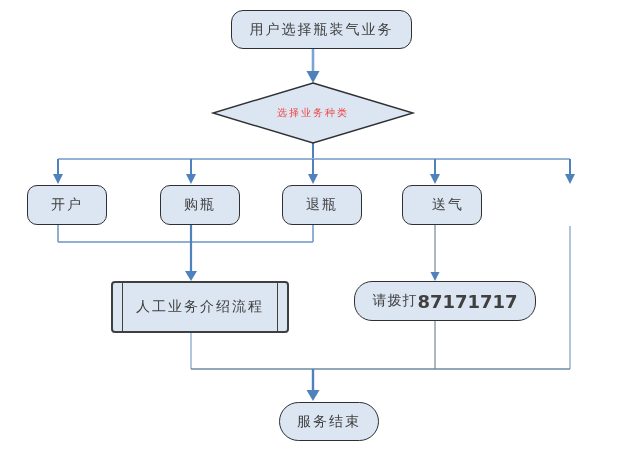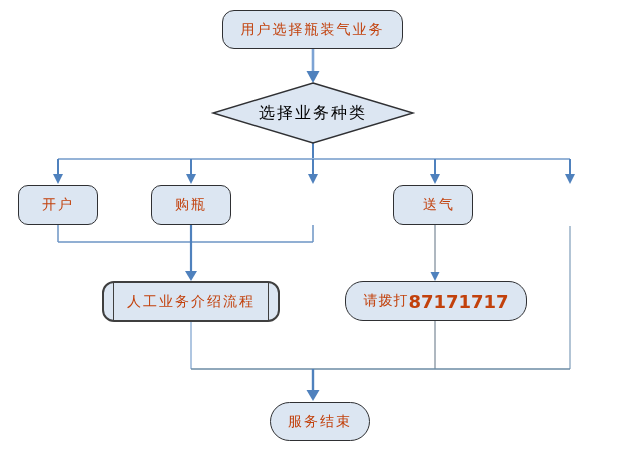--- a/index.html
+++ b/index.html
@@ -4,41 +4,41 @@
 <style>
   html,body{margin:0;padding:0;background:#ffffff;}
   #canvas{
     position:relative;width:622px;height:455px;background:#ffffff;
     font-family:"DejaVu Serif","Liberation Serif",serif;
     overflow:hidden;
   }
   #wires{position:absolute;left:0;top:0;width:622px;height:455px;}
   .node{
     position:absolute;display:flex;align-items:center;justify-content:center;
-    background:#dce6f2;border:1.4px solid #2f3033;color:#c2410c;
-    font-size:14px;letter-spacing:2px;box-sizing:border-box;text-align:center;
+    background:#dce6f2;border:1.4px solid #2f3033;color:#404040;
+    font-size:14px;letter-spacing:2px;box-sizing:border-box;text-align:center;margin-left:9px;
   }
   .start{left:222px;top:10px;width:181px;height:39px;border-radius:12px;}
   .branch{top:185px;height:40px;border-radius:10px;}
   .b0{left:18px;width:80px;}
   .b1{left:151px;width:80px;}
   .b2{left:273px;width:80px;}
   .b3{left:393px;width:80px;padding-left:12px;}
   .b4{left:527px;width:85px;letter-spacing:1px;}
-  .predef{left:102px;top:281px;width:178px;height:41px;border-radius:12px;border-width:2px;border-color:#3f3f3f;}
+  .predef{left:102px;top:281px;width:178px;height:52px;border-radius:4px;border-width:2px;border-color:#3f3f3f;}
   .predef-bar{position:absolute;top:0;bottom:0;width:0;border-left:1.6px solid #3f3f3f;}
   .bar-left{left:9px;}
   .bar-right{right:9px;}
   .call{left:345px;top:281px;width:182px;height:40px;border-radius:18px;letter-spacing:1px;}
   .call .num{font-family:"DejaVu Sans","Liberation Sans",sans-serif;font-weight:bold;font-size:18px;letter-spacing:0;}
   .end{left:270px;top:402px;width:100px;height:39px;border-radius:19.5px;}
   .diamond-label{
     position:absolute;left:213px;top:83px;width:200px;height:60px;
     display:flex;align-items:center;justify-content:center;
-    font-size:16px;letter-spacing:2px;color:#000000;
+    font-size:10px;letter-spacing:2px;color:#ef4444;
   }
 </style>
 </head>
 <body>
 
 <div id="canvas">
 
   <svg id="wires" viewBox="0 0 622 455" xmlns="http://www.w3.org/2000/svg">
 
     <line x1="313" y1="49" x2="313" y2="74" stroke="#7da3d4" stroke-width="2.6"></line>
@@ -83,20 +83,23 @@
   </div>
 
   <div class="diamond-label">选择业务种类</div>
 
   <div class="node branch b1">
     <span>购瓶</span>
   </div>
   <div class="node branch b0">
     <span>开户</span>
   </div>
+  <div class="node branch b2">
+    <span>退瓶</span>
+  </div>
   <div class="node branch b3">
     <span>送气</span>
   </div>
 
   <div class="node predef">
     <div class="predef-bar bar-left"></div>
     <span>人工业务介绍流程</span>
     <div class="predef-bar bar-right"></div>
   </div>
 

